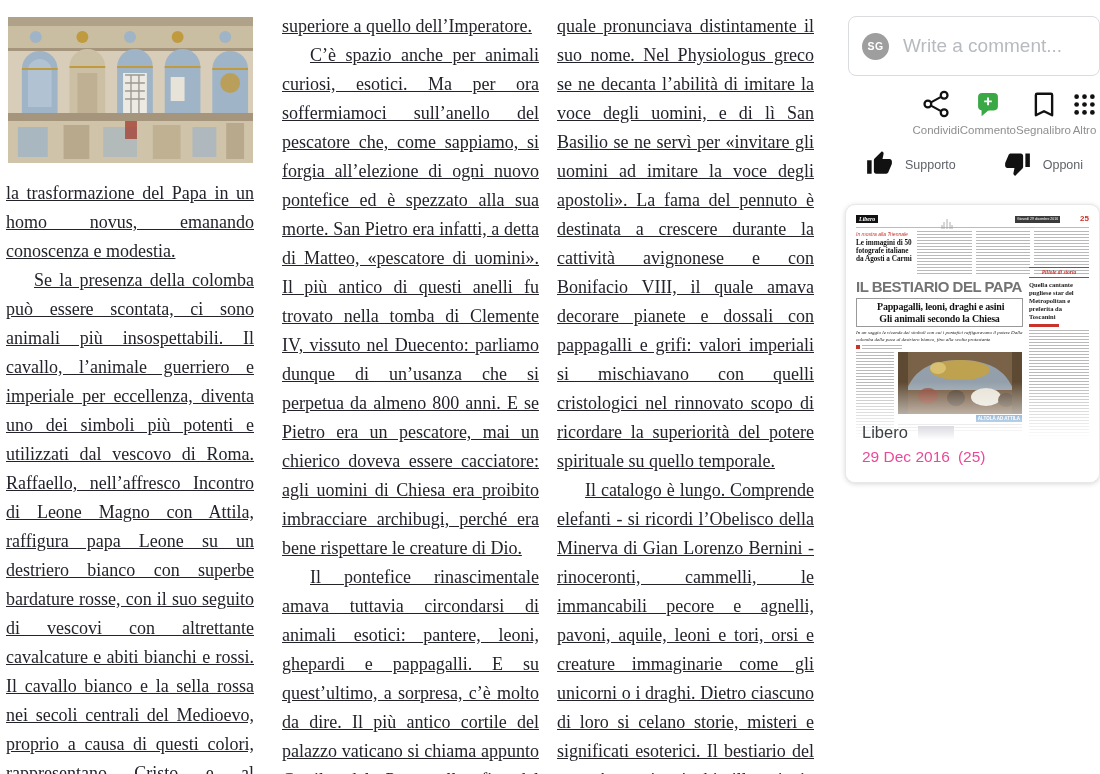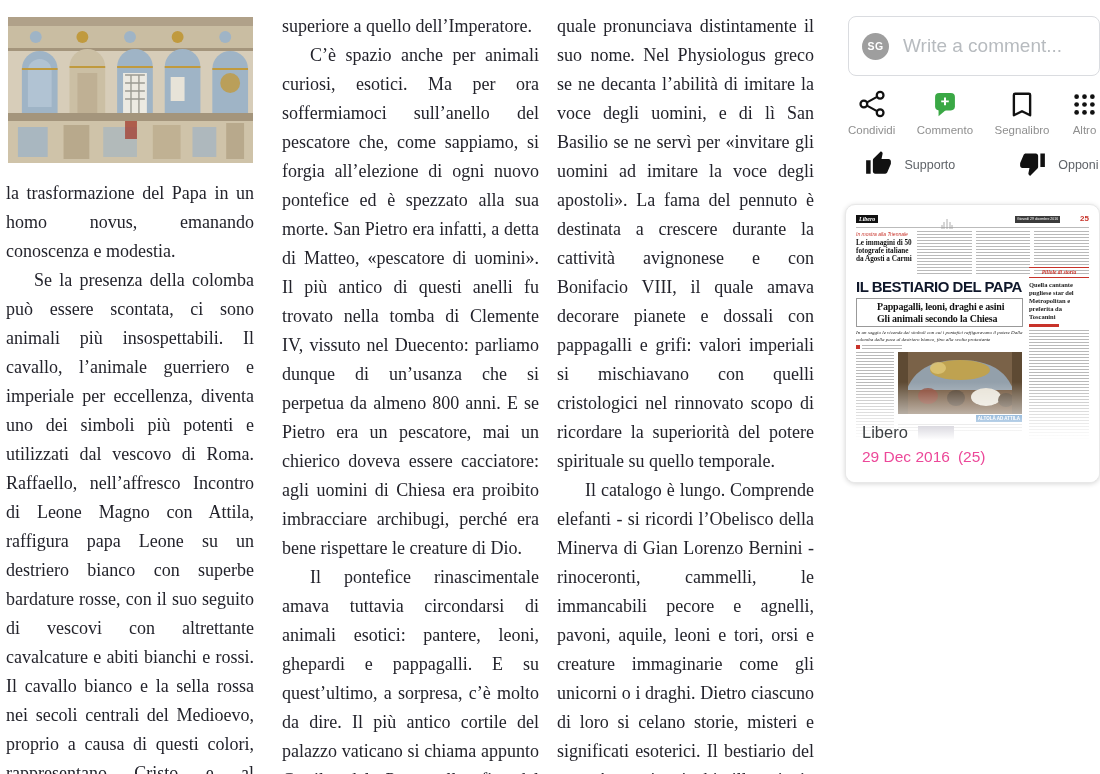--- a/index.html
+++ b/index.html
@@ -7,42 +7,42 @@
         font-family:"Liberation Sans",sans-serif;}
 
   
   .article-col{position:absolute;top:0;height:774px;overflow:hidden;
     font-family:"Liberation Serif","DejaVu Serif",serif;
     font-size:18px;line-height:29px;color:#23232b;text-align:justify;
     -webkit-hyphens:auto;hyphens:auto;}
   .col1{left:6px;width:248px;}
   .col2{left:282px;width:257px;padding-top:12px;}
   .col3{left:557px;width:257px;padding-top:12px;}
-  .article-col p{margin:0;}
+  .article-col p{margin:0;text-decoration:underline;}
   .article-col p.indent{text-indent:28px;}
   figure.art-img{margin:17px 0 16px 2px;width:245px;height:146px;}
   figure.art-img svg{display:block;width:100%;height:100%;}
 
   
   .comment-box{position:absolute;left:848px;top:16px;width:250px;height:58px;
     border:1px solid #dadce0;border-radius:8px;background:#fff;display:flex;align-items:center;}
   .avatar{width:27px;height:27px;border-radius:50%;background:#9e9e9e;color:#fff;
     font-size:10.5px;font-weight:bold;display:flex;align-items:center;justify-content:center;
     margin-left:13px;flex:0 0 auto;letter-spacing:.3px;}
   .comment-input{border:none;outline:none;flex:1;margin:0 10px 0 12px;
     font-family:"Liberation Sans",sans-serif;font-size:19px;color:#444;background:transparent;}
   .comment-input::placeholder{color:#b7bbbf;}
 
   .actions-row{position:absolute;left:848px;top:88px;width:250px;display:flex;
-    justify-content:space-between;}
+    justify-content:flex-end;}
   .action-btn{display:flex;flex-direction:column;align-items:center;cursor:pointer;background:none;border:none;padding:0;}
   .action-icon{height:32px;display:flex;align-items:center;justify-content:center;}
   .action-label{margin-top:4px;font-size:11.5px;color:#8f8f8f;font-family:"Liberation Sans",sans-serif;}
 
-  .votes-row{position:absolute;left:866px;top:150px;width:232px;display:flex;gap:64px;justify-content:center;}
+  .votes-row{position:absolute;left:866px;top:150px;width:232px;display:flex;gap:48px;}
   .vote-btn{display:flex;align-items:center;gap:12px;cursor:pointer;background:none;border:none;padding:0;}
   .vote-label{font-size:12.5px;color:#5f6368;font-family:"Liberation Sans",sans-serif;}
 
   
   .card{position:absolute;left:845px;top:204px;width:253px;height:277px;background:#fff;
     border:1px solid #e8e8e8;border-radius:10px;box-shadow:0 1px 5px rgba(0,0,0,.16);
     overflow:hidden;cursor:pointer;}
   .paper{position:absolute;left:10px;top:10px;right:10px;bottom:6px;background:#fff;font-family:"Liberation Serif",serif;}
 
   .np-top{display:flex;align-items:flex-start;justify-content:space-between;height:11px;}
@@ -55,23 +55,23 @@
   .np-rule{border-top:1px solid #bbb;margin-top:1px;}
 
   .np-row1{display:flex;margin-top:3px;gap:5px;}
   .np-left-story{width:56px;flex:0 0 auto;}
   .np-kicker{color:#c8332a;font-size:5px;line-height:6px;font-style:italic;font-family:"Liberation Sans",sans-serif;}
   .np-lefthead{font-weight:bold;font-size:7.2px;line-height:8px;color:#111;margin-top:2px;}
   .greek{background:repeating-linear-gradient(to bottom,#b9b9b9 0,#b9b9b9 1px,transparent 1px,transparent 3px);}
   .np-topgreek{flex:1;display:grid;grid-template-columns:repeat(3,1fr);gap:4px;height:44px;}
 
   .np-main{margin-right:66px;position:relative;}
-  .np-mainhead{margin-top:4px;color:#0f172a;font-family:"Liberation Sans",sans-serif;
+  .np-mainhead{margin-top:4px;color:#737373;font-family:"Liberation Sans",sans-serif;
     font-weight:bold;font-size:15px;line-height:16px;letter-spacing:-.5px;white-space:nowrap;}
-  .np-headbox{border:1px solid #999;margin-top:3px;padding:2px 20px;}
+  .np-headbox{border:1px solid #999;margin-top:3px;padding:2px 20px;text-align:center;}
   .np-subhead{font-weight:bold;font-size:10px;line-height:11.5px;color:#111;letter-spacing:-.2px;white-space:nowrap;}
   .np-deck{margin-top:3px;font-style:italic;font-size:5px;line-height:6.5px;color:#222;}
   .np-byline{margin-top:2px;display:flex;align-items:center;gap:2px;}
   .np-byline .sq{width:4px;height:4px;background:#c8332a;}
   .np-byline .stripe{width:40px;height:4px;}
 
   .np-body{display:flex;margin-top:3px;gap:4px;}
   .np-bodygreek{width:38px;height:100px;flex:0 0 auto;}
   .np-photo{position:relative;width:124px;height:62px;}
   .np-photo svg{display:block;width:100%;height:100%;}

